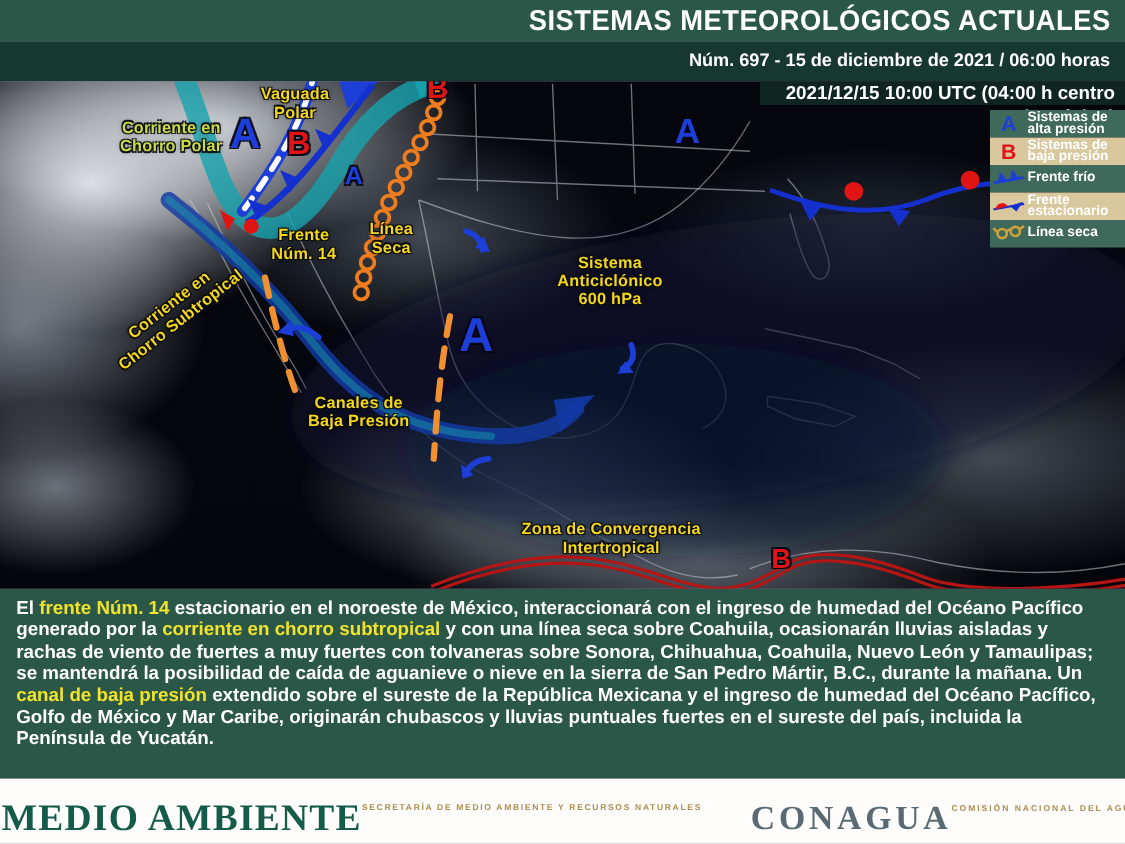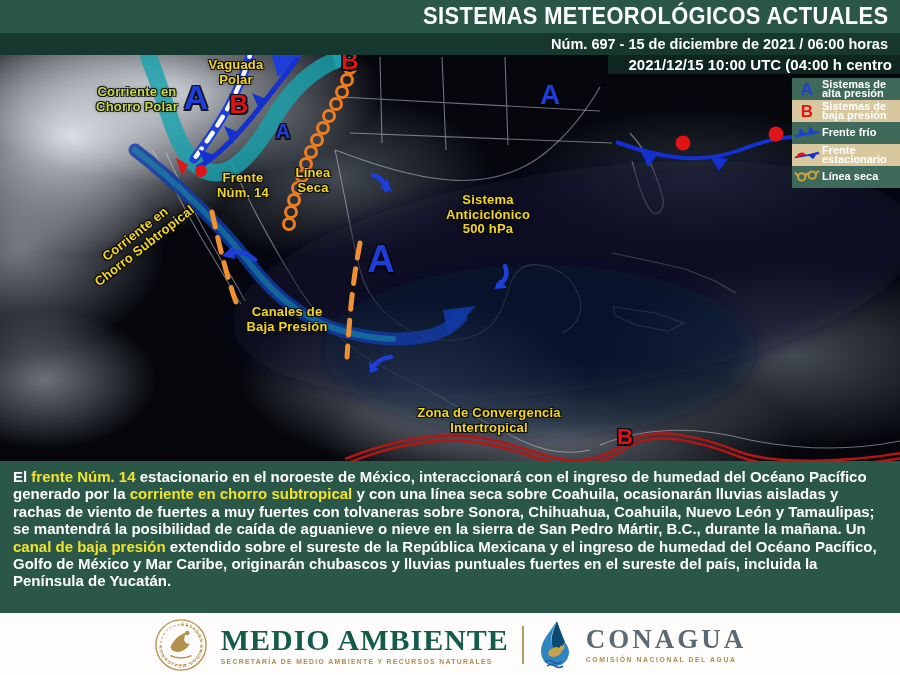--- a/index.html
+++ b/index.html
@@ -3,21 +3,21 @@
 <meta charset="utf-8">
 <style>
   html,body{margin:0;padding:0;background:#888;}
   #screen{position:relative;width:900px;height:675px;margin:0 auto;overflow:hidden;
           font-family:"Liberation Sans",sans-serif;background:#f0abfc;}
 
   
   .hdr-top{height:33px;background:#2b5748;display:flex;align-items:center;justify-content:flex-end;}
   .hdr-title{color:#fff;font-weight:bold;font-size:23px;letter-spacing:.4px;padding-right:12px;
              transform:scaleX(.95);transform-origin:right center;white-space:nowrap;}
-  .hdr-sub{height:22px;background:#16382f;display:flex;align-items:center;justify-content:flex-end;}
+  .hdr-sub{height:32px;background:#16382f;display:flex;align-items:center;justify-content:flex-end;}
   .hdr-subtitle{color:#fff;font-weight:bold;font-size:14.5px;padding-right:12px;white-space:nowrap;}
 
   
   .map{position:relative;width:900px;height:406px;overflow:hidden;
     background:
       radial-gradient(260px 170px at 8% 20%, rgba(232,236,241,.92), rgba(232,236,241,0) 70%),
       radial-gradient(300px 130px at 19% 9%, rgba(222,228,234,.85), rgba(0,0,0,0) 70%),
       radial-gradient(210px 150px at 2% 48%, rgba(208,216,226,.55), rgba(0,0,0,0) 70%),
       radial-gradient(160px 100px at 5% 80%, rgba(212,219,228,.5), rgba(0,0,0,0) 70%),
       radial-gradient(230px 120px at 37% 30%, rgba(168,184,200,.38), rgba(0,0,0,0) 70%),
@@ -49,21 +49,21 @@
   .legend-sym{flex:0 0 30px;text-align:center;font-weight:bold;font-size:17px;line-height:17px;}
   .legend-label{font-size:11px;line-height:9.5px;color:#fff;font-weight:bold;white-space:pre-line;}
 
   
   .summary{height:152px;background:#2b5748;color:#fff;padding:7px 13px;box-sizing:border-box;
     font-size:15px;font-weight:bold;line-height:17.4px;}
   .hl{color:#f0e32a;}
 
   
   .footer{height:63px;background:#fefdfb;display:flex;align-items:center;justify-content:center;gap:13px;}
-  .ma-block,.cn-block{display:flex;flex-direction:column;justify-content:center;}
+  .ma-block,.cn-block{display:flex;flex-direction:row;justify-content:center;text-align:right;}
   .ma-title{font-family:"Liberation Serif",serif;font-weight:bold;font-size:30px;line-height:30px;
     color:#155b4a;letter-spacing:1px;white-space:nowrap;}
   .ma-sub{font-size:6.8px;font-weight:bold;color:#ad8c4e;letter-spacing:1.35px;margin-top:3px;white-space:nowrap;}
   .divider{width:2px;height:38px;background:#b59a63;}
   .cn-title{font-family:"Liberation Serif",serif;font-weight:bold;font-size:27px;line-height:27px;
     color:#5a6a74;letter-spacing:3px;white-space:nowrap;}
   .cn-sub{font-size:6.8px;font-weight:bold;color:#ad8c4e;letter-spacing:1.6px;margin-top:3px;white-space:nowrap;}
 
   
   .social{height:23px;background:#b59a63;display:flex;align-items:center;justify-content:center;gap:5px;}
@@ -198,21 +198,21 @@
     <div class="map-label lbl-green" style="left:137px;top:30px;">Corriente en
 Chorro Polar</div>
     <div class="map-label lbl-rot" style="left:140px;top:185px;">Corriente en
 Chorro Subtropical</div>
     <div class="map-label" style="left:243px;top:116px;">Frente
 Núm. 14</div>
     <div class="map-label" style="left:313px;top:111px;text-align:center;">Línea
 Seca</div>
     <div class="map-label" style="left:488px;top:138px;">Sistema
 Anticiclónico
-500 hPa</div>
+600 hPa</div>
     <div class="map-label" style="left:287px;top:222px;margin-top:28px;">Canales de
 Baja Presión</div>
     <div class="map-label" style="left:489px;top:351px;">Zona de Convergencia
 Intertropical</div>
 
     <div class="legend">
       <div class="legend-row row-green">
         <div class="legend-sym sym-a" style="position:static;transform:none;text-shadow:none;">A</div>
         <div class="legend-label">Sistemas de
 alta presión</div>

